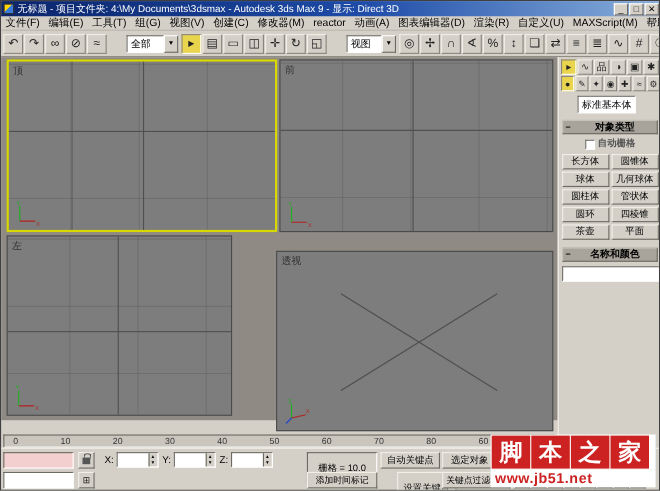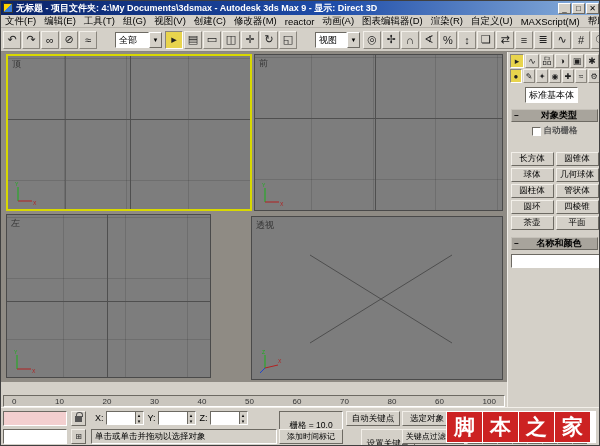--- a/index.html
+++ b/index.html
@@ -1,21 +1,21 @@
 <!DOCTYPE html>
 <html><head>
 <meta charset="utf-8">
 <style>
   html,body{margin:0;padding:0;background:#777;}
   *{box-sizing:border-box;font-family:"Liberation Sans","DejaVu Sans",sans-serif;}
   .window{position:relative;width:600px;height:446px;background:#d4d0c8;overflow:hidden;border:1px solid #404040;}
   
   .titlebar{position:absolute;left:0;top:0;width:600px;height:14px;background:linear-gradient(90deg,#0a246a,#1e4ca8 55%,#8ab0dc);display:flex;align-items:center;padding:0 2px;}
   .app-icon{width:10px;height:10px;margin-right:3px;border:1px solid #333;background:linear-gradient(135deg,#ffd400 0 45%,#3b7cd4 45% 100%);}
-  .title-text{color:#fff;font-size:9px;font-weight:bold;white-space:nowrap;overflow:hidden;flex:1;}
+  .title-text{color:#fff;font-size:9px;font-weight:normal;white-space:nowrap;overflow:hidden;flex:1;}
   .cap-btn{width:13px;height:11px;margin-left:1px;font-size:8px;line-height:9px;text-align:center;background:#d4d0c8;border:1px solid;border-color:#fff #6d6a63 #6d6a63 #fff;color:#000;}
   
   .menubar{position:absolute;left:0;top:14px;width:600px;height:13px;background:#d4d0c8;display:flex;align-items:center;border-bottom:1px solid #b5b1a9;}
   .menu-item{font-size:9.5px;color:#000;padding:0 4px;white-space:nowrap;}
   
   .toolbar{position:absolute;left:0;top:27px;width:600px;height:24px;background:#d4d0c8;display:flex;align-items:center;padding:0 2px;overflow:hidden;border-bottom:1px solid #8a867e;}
   .tbtn{width:18px;height:18px;flex:0 0 auto;display:flex;align-items:center;justify-content:center;font-size:11px;color:#222;background:#d4d0c8;border:1px solid;border-color:#f2efe9 #8a867e #8a867e #f2efe9;margin-right:1px;}
   .tbtn.active{background:#e8d44d;border-color:#8a867e #fff #fff #8a867e;}
   .dd{display:flex;height:16px;margin:0 3px;flex:0 0 auto;padding-left:14px;}
   .dd-text{background:#fff;border:1px solid;border-color:#6d6a63 #fff #fff #6d6a63;font-size:9px;padding:1px 3px;white-space:nowrap;}
@@ -35,21 +35,21 @@
   .ptabs,.pcats{display:flex;align-items:center;padding:1px 1px 0 1px;}
   .ptabs .tbtn{width:14px;height:14px;font-size:9px;}
   .pcats .tbtn{width:12px;height:14px;font-size:8px;}
   .pdrop{margin:4px 1px 0 2px;gap:32px;}
   .pdrop .dd-text{flex:1;}
   .rollout{margin:6px 2px 0 2px;height:13px;background:#a8a49c;border:1px solid;border-color:#c6c2ba #6d6a63 #6d6a63 #c6c2ba;display:flex;align-items:center;font-size:9px;font-weight:bold;color:#000;}
   .rollout .collapse{width:9px;text-align:center;font-size:8px;}
   .rollout .rtitle{flex:1;text-align:center;}
   .autogrid{display:flex;align-items:center;justify-content:center;margin-top:3px;font-size:8.5px;color:#555;font-weight:bold;}
   .checkbox{width:9px;height:9px;background:#fff;border:1px solid;border-color:#6d6a63 #fff #fff #6d6a63;margin-right:3px;}
-  .obj-grid{display:flex;flex-wrap:wrap;justify-content:center;margin-top:14px;}
+  .obj-grid{display:flex;flex-wrap:wrap;justify-content:center;margin-top:2px;}
   .obj-btn{width:43px;height:14px;margin:1px;font-size:8.5px;display:flex;align-items:center;justify-content:center;background:#d4d0c8;border:1px solid;border-color:#f2efe9 #6d6a63 #6d6a63 #f2efe9;white-space:nowrap;}
   .name-row{display:flex;margin:4px 2px 0 2px;}
   .name-input{flex:1;height:14px;background:#fff;border:1px solid;border-color:#6d6a63 #fff #fff #6d6a63;font-size:9px;padding:0 2px;}
   
   .timeslider{position:absolute;left:2px;top:381px;width:502px;height:12px;background:#b3afa7;border:1px solid;border-color:#6d6a63 #fff #fff #6d6a63;}
   .ts-handle{position:absolute;left:1px;top:1px;width:96px;height:8px;background:#d4d0c8;border:1px solid;border-color:#fff #6d6a63 #6d6a63 #fff;font-size:8px;line-height:7px;text-align:center;}
   .ts-arrow{position:absolute;right:1px;top:1px;width:11px;height:8px;background:#d4d0c8;border:1px solid;border-color:#fff #6d6a63 #6d6a63 #fff;font-size:6px;line-height:7px;text-align:center;}
   .trackbar{position:absolute;left:2px;top:394px;width:502px;height:12px;background:#cac6be;border:1px solid;border-color:#6d6a63 #fff #fff #6d6a63;display:flex;justify-content:space-between;align-items:center;padding:0 8px;}
   .tick{font-size:8px;color:#333;}
   
@@ -185,21 +185,21 @@
       <div class="axh" style="top:86px"></div>
       <span class="vp-label">左</span>
       <svg class="tripod" width="24" height="24">
         <line x1="5" y1="19" x2="5" y2="5" stroke="#1ab21a"></line>
           <line x1="5" y1="19" x2="19" y2="19" stroke="#b22222"></line>
         <text x="2" y="4" fill="#1ab21a" font-size="5">Y</text>
           <text x="20" y="23" fill="#b22222" font-size="5">X</text>
       </svg>
     </div>
 
-    <div class="vp" style="left:250px;top:164px;width:252px;height:164px;text-align:right;">
+    <div class="vp" style="left:250px;top:176px;width:252px;height:164px;text-align:right;">
       <svg class="cross" width="252" height="164">
         <line x1="58" y1="38" x2="200" y2="126" stroke="#4e4e4e"></line>
         <line x1="200" y1="38" x2="58" y2="126" stroke="#4e4e4e"></line>
       </svg>
       <span class="vp-label">透视</span>
       <svg class="tripod" width="26" height="26">
         <line x1="8" y1="18" x2="8" y2="5" stroke="#1ab21a"></line>
           <line x1="8" y1="18" x2="21" y2="15" stroke="#b22222"></line>
           <line x1="8" y1="18" x2="3" y2="23" stroke="#2244cc"></line>
         <text x="5" y="4" fill="#1ab21a" font-size="5">Z</text>
@@ -308,21 +308,20 @@
       <span class="coord-field">
           <span class="coord-val"></span>
           <span class="spin">
             <span>▴</span>
             <span>▾</span>
           </span>
         </span>
     </div>
 
     <div class="inset-box" style="left:278px;top:3px;width:64px;height:29px;">栅格 = 10.0</div>
-    <div class="inset-box" style="left:90px;top:21px;width:186px;height:15px;justify-content:flex-start;padding:0 3px;">单击或单击并拖动以选择对象</div>
     <div class="anim-btn" style="left:278px;top:21px;width:64px;height:15px;font-size:8px;">添加时间标记</div>
 
     <div class="anim-btn" style="left:345px;top:3px;width:54px;height:15px;">自动关键点</div>
     <div class="anim-btn" style="left:360px;top:21px;width:54px;height:30px;">设置关键点</div>
     <div class="anim-btn" style="left:401px;top:3px;width:50px;height:15px;">选定对象</div>
     <div class="anim-btn" style="left:401px;top:21px;width:62px;height:15px;font-size:8px;">关键点过滤器...</div>
 
     <div class="pb-row">
 
     <span class="pb-btn">|◀</span>
@@ -346,15 +345,16 @@
   </div>
 
   <div class="watermark">
     <div class="wm-row">
 
     <span class="wm-char">脚</span>
         <span class="wm-char">本</span>
         <span class="wm-char">之</span>
         <span class="wm-char">家</span>
       </div>
+    <div class="wm-url">www.jb51.net</div>
   </div>
 
 </div>
 
 </body></html>

